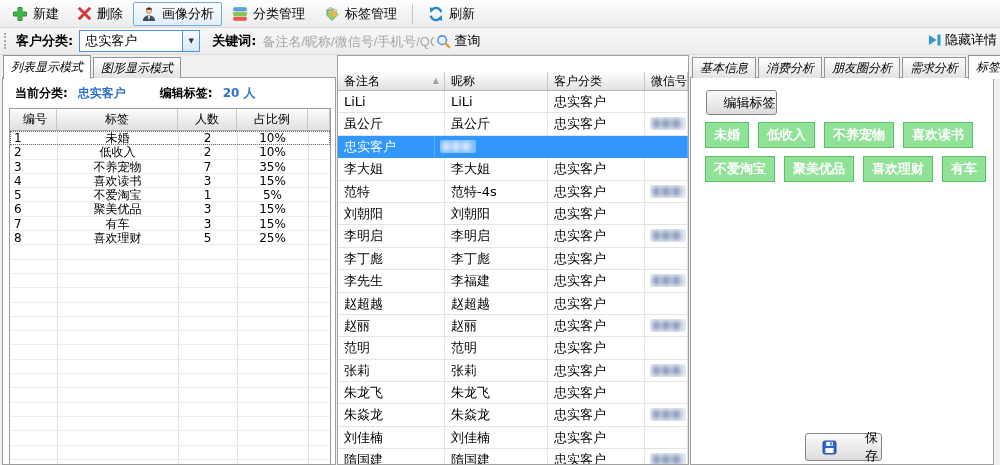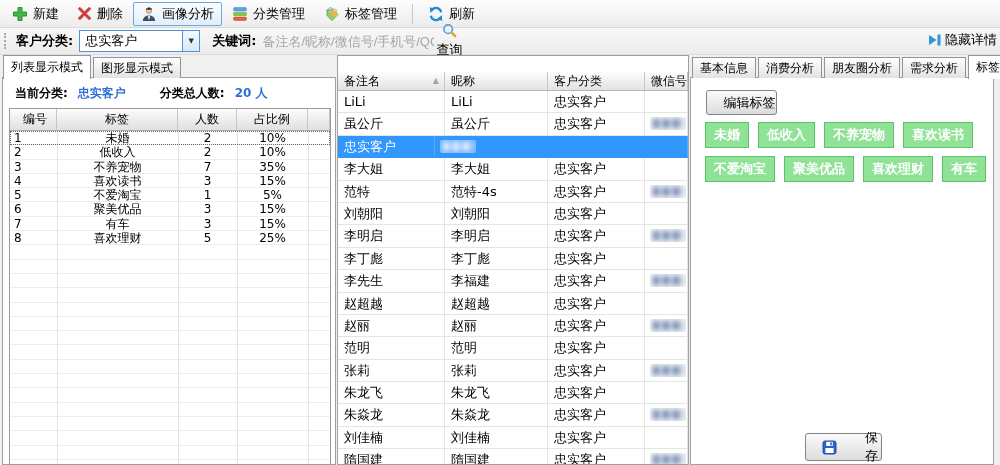--- a/index.html
+++ b/index.html
@@ -36,27 +36,27 @@
   }
   .select .arrowbox {
     position:absolute; right:0; top:0; width:17px; height:20px;
     border-left:1px solid #4f94d6; background:linear-gradient(#f4f9ff,#d8e9fa);
     display:flex; align-items:center; justify-content:center; font-size:7px; color:#333;
   }
   .kwinput {
     border:none; outline:none; background:transparent; width:172px; font-size:13px; color:#000;
   }
   .kwinput::placeholder { color:#a6a6a6; }
-  .searchbtn { display:inline-flex; align-items:center; gap:3px; font-size:13px; margin-left:2px; cursor:default;flex-direction:column; }
+  .searchbtn { display:inline-flex; align-items:center; gap:3px; font-size:13px; margin-left:2px; cursor:default; }
   .hidedetails {
     position:absolute; right:3px; top:3px; display:inline-flex; align-items:center; gap:3px; font-size:13px;
   }
 
   
-  .tabstrip { position:absolute; display:flex; align-items:flex-end; gap:2px; height:23px; z-index:3; }
+  .tabstrip { position:absolute; display:flex; align-items:flex-end; gap:2px; height:23px; z-index:3;font-style:italic; }
   .tab {
     height:21px; padding:0 7px; line-height:20px; font-size:12px;
     border:1px solid #8f959b; border-bottom:none;
     background:linear-gradient(#ffffff,#e2e2e2); white-space:nowrap; cursor:default;
   }
   .tab.active {
     height:24px; line-height:23px; background:#fff; margin-bottom:-1px; z-index:4; position:relative;
   }
 
   
@@ -221,21 +221,21 @@
 
     <div class="tab active">列表显示模式</div>
 
     <div class="tab">图形显示模式</div>
   </div>
 
 <div class="left-box">
   <div class="stats">
     <span>当前分类:</span>
     <span class="val">忠实客户</span>
-    <span class="lbl2">分类总人数:</span>
+    <span class="lbl2">编辑标签:</span>
     <span class="val">20 人</span>
   </div>
 
   <div class="ltable">
     <div class="lhead">
       <div class="lhc w1">编号</div>
       <div class="lhc w2">标签</div>
       <div class="lhc w3">人数</div>
       <div class="lhc w4">占比例</div>
       <div class="lhc wf"></div>

